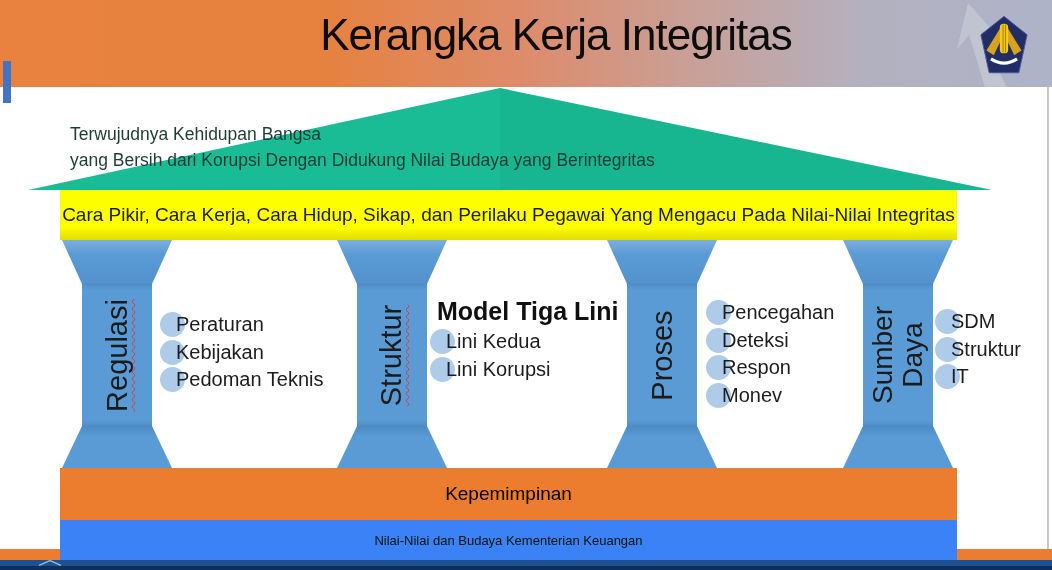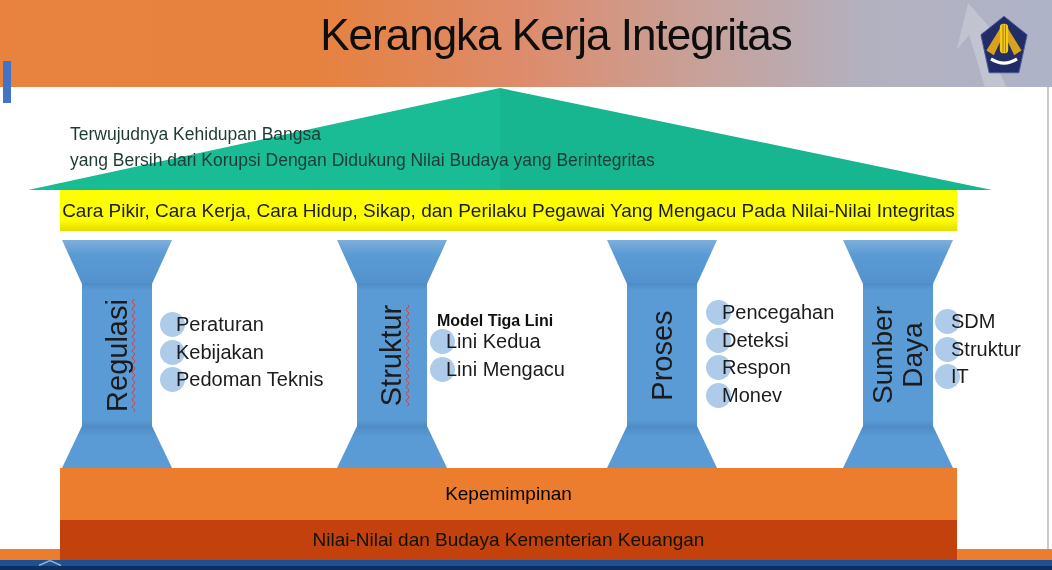--- a/index.html
+++ b/index.html
@@ -16,21 +16,21 @@
 
   .left-tab{position:absolute;left:3px;top:61px;width:8px;height:42px;background:#4473C5;}
   .right-line{position:absolute;left:1047px;top:87px;width:2px;height:462px;background:#C7C9CE;}
 
   
   .roof{position:absolute;left:28px;top:88px;}
   .roof-text{position:absolute;left:70px;top:121px;width:900px;
     color:#1E3B33;font-size:17.5px;line-height:26px;}
 
   
-  .beam{position:absolute;left:60px;top:190px;width:897px;height:41px;
+  .beam{position:absolute;left:60px;top:190px;width:897px;height:50px;
     background:linear-gradient(180deg,#FDFF00 0%,#FDFF00 74%,#EFEA00 88%,#E2DD00 100%);
     display:flex;align-items:center;justify-content:center;
     font-size:19px;color:#1c1c1c;white-space:nowrap;}
 
   
   .cap{position:absolute;top:240px;width:110px;height:44px;
     clip-path:polygon(0 0,100% 0,calc(100% - 20px) 100%,20px 100%);
     background:linear-gradient(180deg,#7DAFDB 0%,#5B9BD5 32%,#5392CC 100%);}
   .shaft{position:absolute;top:283px;width:70px;height:144px;
     background:linear-gradient(180deg,#4E8BC5 0%,#5B9BD5 5%,#5B9BD5 95%,#4E8BC5 100%);}
@@ -51,26 +51,26 @@
   .plabel.wrap span{white-space:normal;width:118px;text-align:center;line-height:30px;font-size:28px;}
 
   
   .blist{position:absolute;list-style:none;margin:0;padding:0;}
   .blist li{position:relative;height:27.5px;padding-left:15px;
     font-size:20px;line-height:27.5px;color:#1c1c1c;white-space:nowrap;}
   .blist li::before{content:"";position:absolute;left:-1px;top:1px;width:25px;height:25px;
     border-radius:50%;background:#AECBEA;z-index:-1;}
   .l1{left:161px;top:311px;} .l2{left:431px;top:328px;}
   .l3{left:707px;top:299px;} .l4{left:936px;top:308px;}
-  .list-heading{position:absolute;left:437px;top:312px;font-size:16px;font-weight:bold;color:#101010;}
+  .list-heading{position:absolute;left:437px;top:297px;font-size:25px;font-weight:bold;color:#101010;}
 
   
   .bar{display:flex;align-items:center;justify-content:center;position:absolute;left:60px;width:897px;}
   .bar-orange{top:468px;height:52px;background:#EC7D2F;font-size:19px;color:#000000;}
-  .bar-green{top:520px;height:40px;background:#c2410c;font-size:19px;color:#0f1207;z-index:2;}
+  .bar-green{top:520px;height:40px;background:#3b82f6;font-size:13px;color:#0f1207;z-index:2;}
 
   
   .strip{position:absolute;left:0;width:1052px;}
   .strip-orange{top:549px;height:12px;background:#EC7D2F;z-index:1;}
   .strip-blue{top:560px;height:6px;background:#1D5191;z-index:3;}
   .strip-navy{top:566px;height:4px;background:#0D2F5E;z-index:3;}
   .chev{position:absolute;left:38px;top:0px;z-index:4;}
 </style>
 </head>
 <body>
@@ -123,21 +123,21 @@
 
   <div class="cap p2c"></div>
   <div class="shaft p2s"></div>
   <div class="base p2c"></div>
   <div class="plabel p2s">
     <span class="sq">Struktur</span>
   </div>
   <div class="list-heading">Model Tiga Lini</div>
   <ul class="blist l2">
     <li>Lini Kedua</li>
-    <li>Lini Mengacu</li>
+    <li>Lini Korupsi</li>
   </ul>
 
   <div class="cap p3c"></div>
   <div class="shaft p3s"></div>
   <div class="base p3c"></div>
   <div class="plabel p3s">
     <span>Proses</span>
   </div>
   <ul class="blist l3">
     <li>Pencegahan</li>

